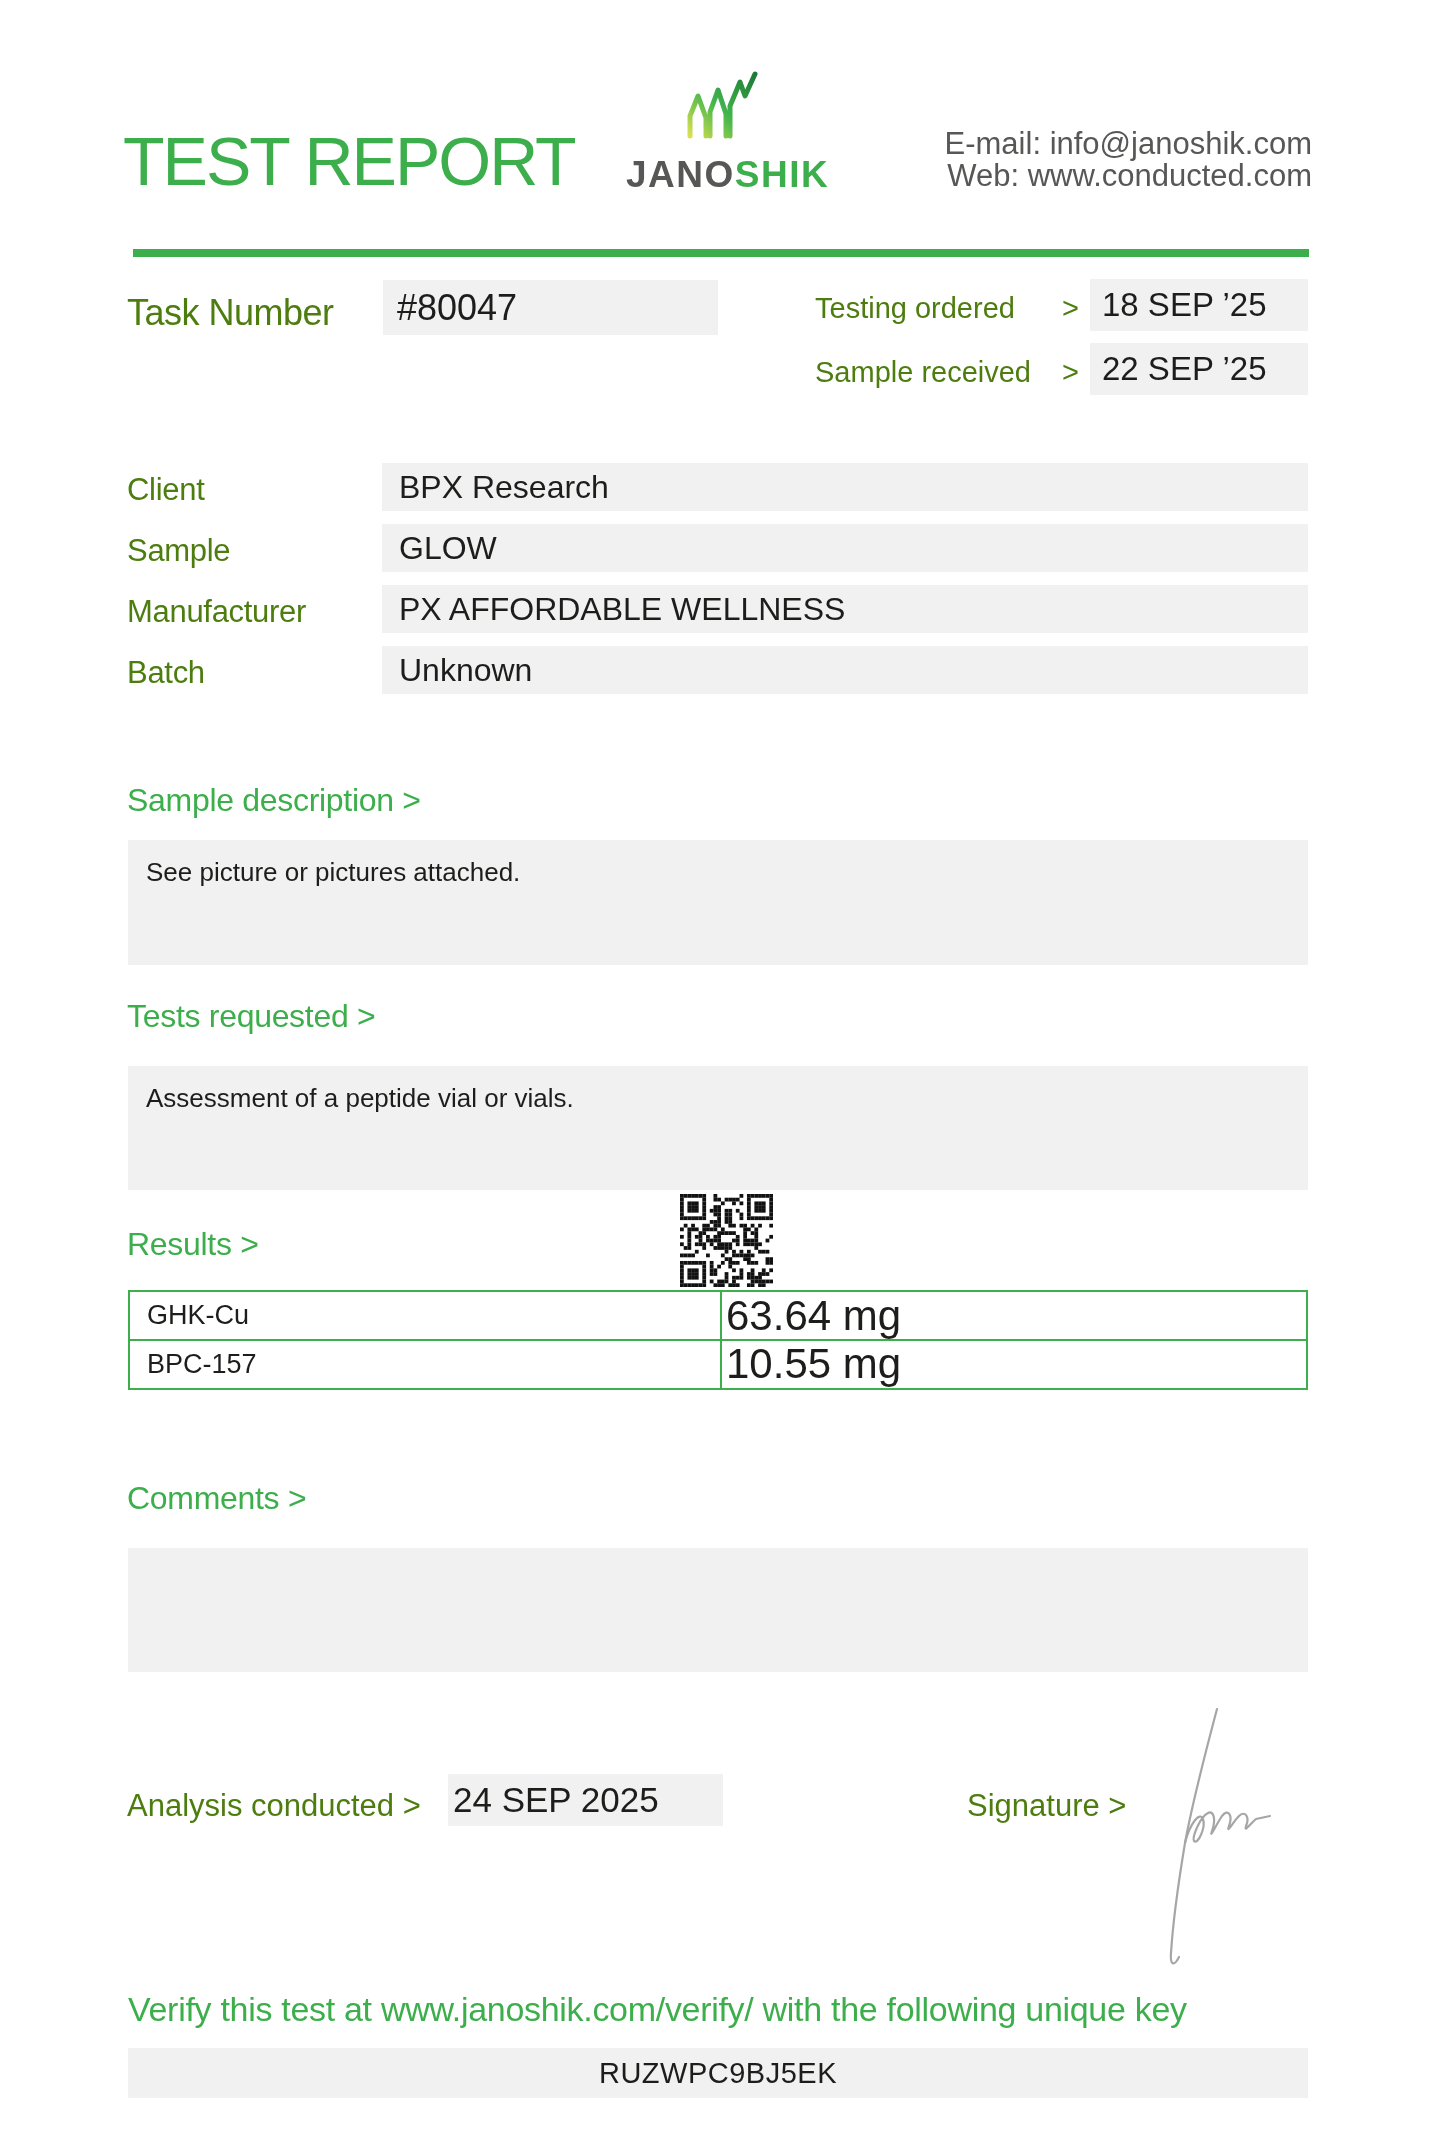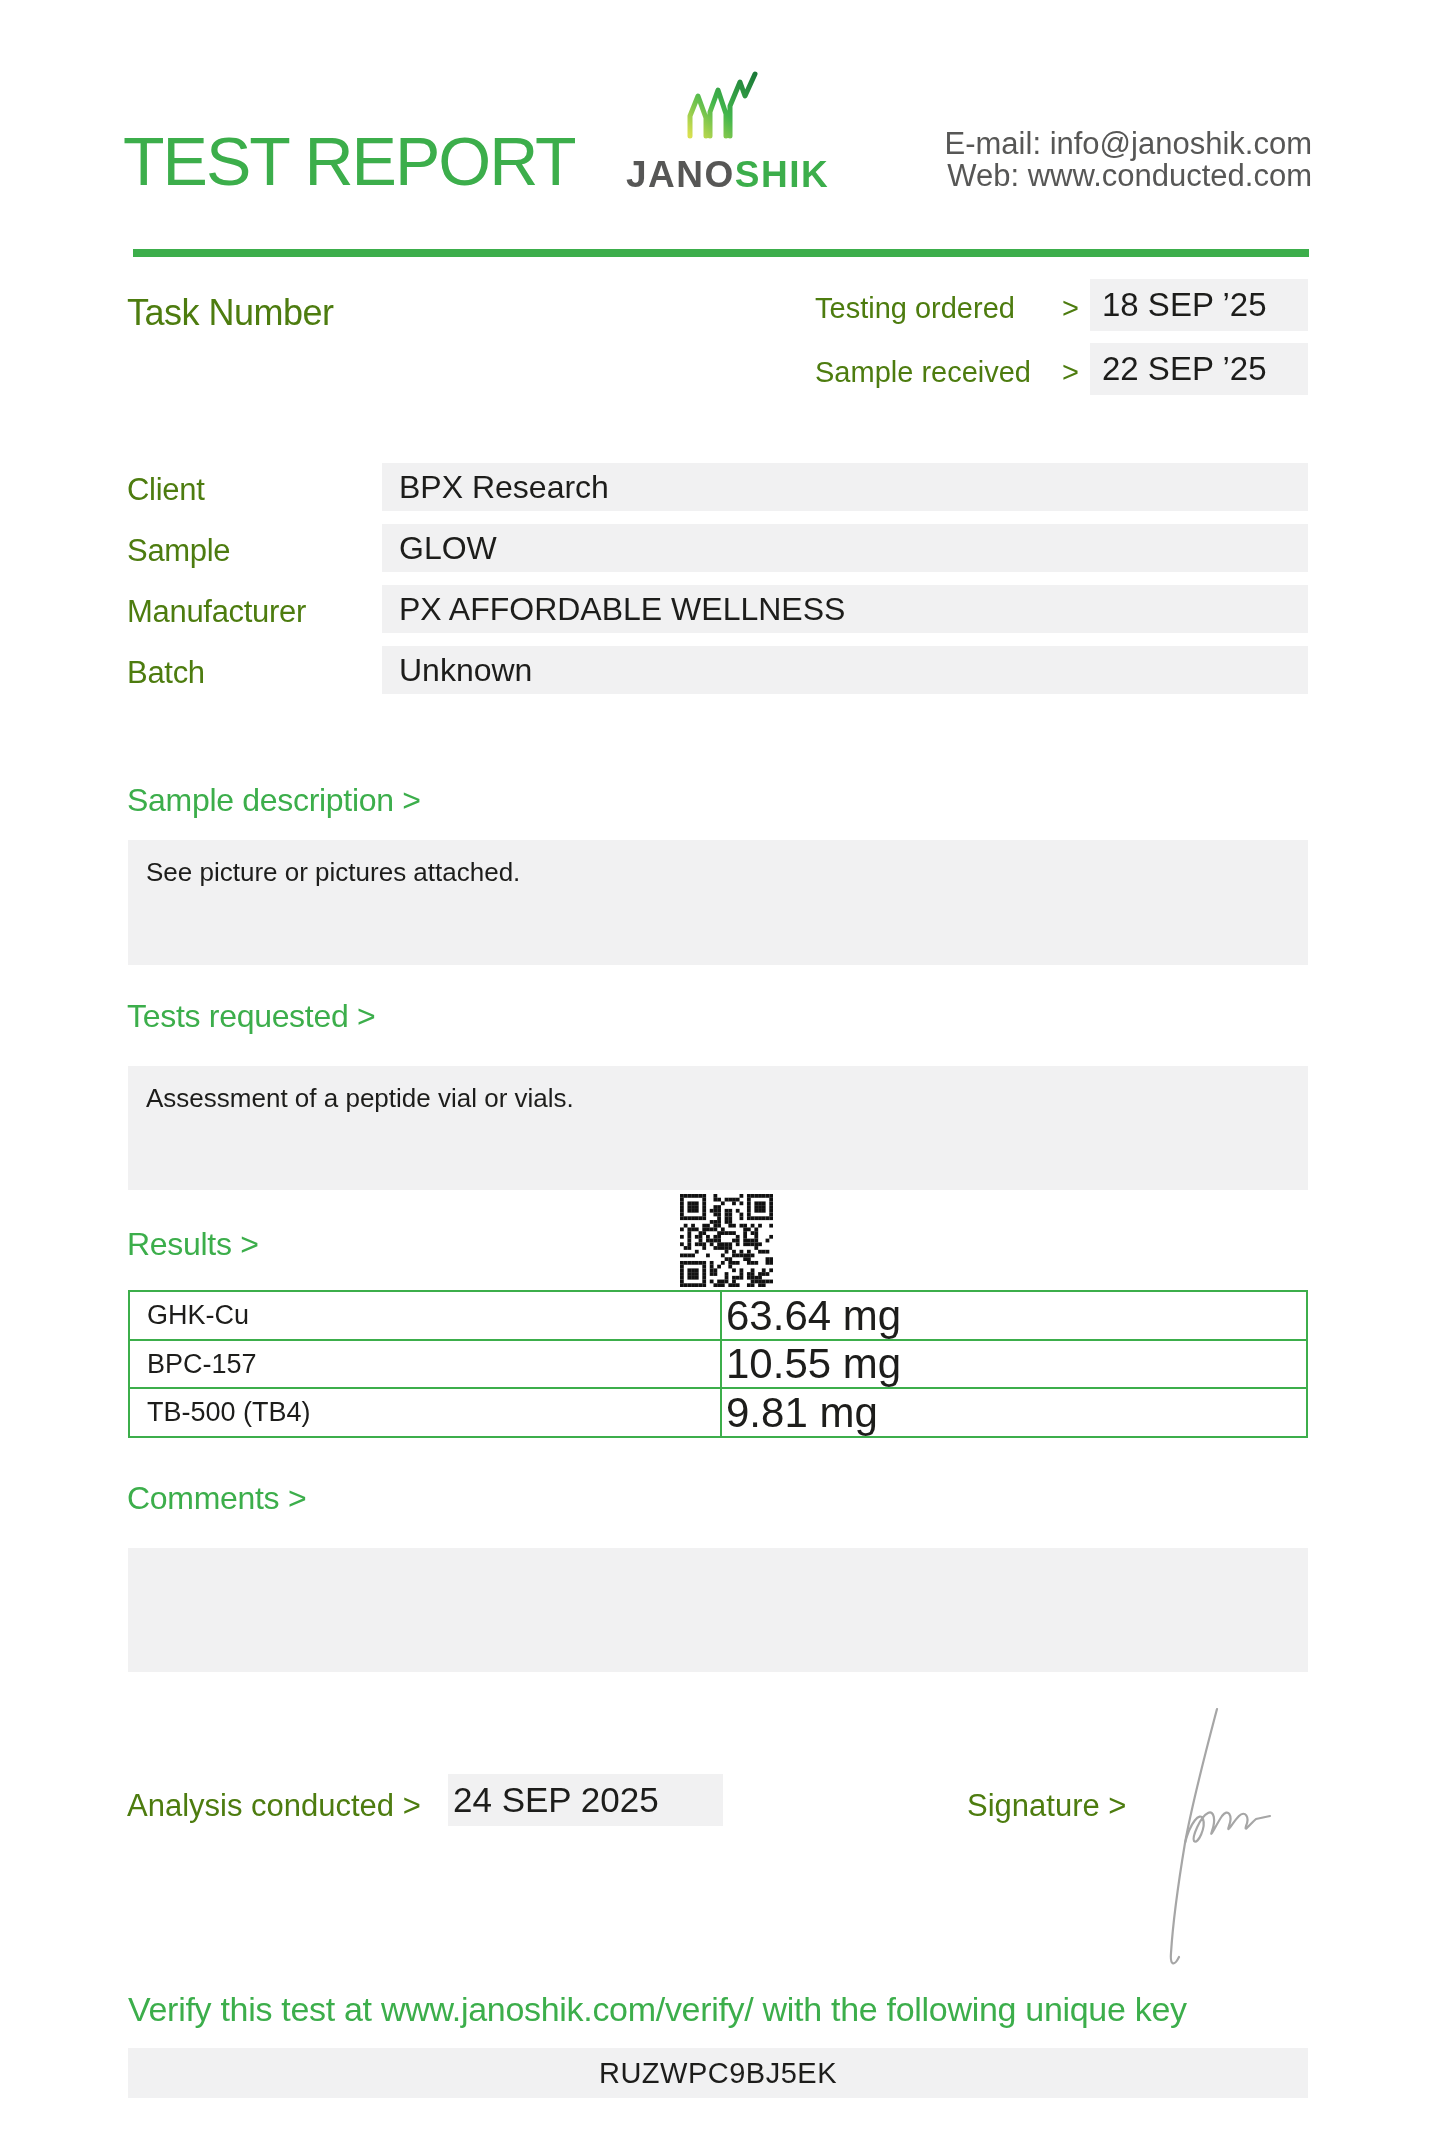--- a/index.html
+++ b/index.html
@@ -73,20 +73,21 @@
     </div>
     <div>
       <span>Web:</span>
       <span>www.conducted.com</span>
     </div>
   </div>
 
   <div class="abs rule"></div>
 
   <div class="abs glabel task-label">Task Number</div>
+  <div class="abs task-box">#80047</div>
 
   <div class="abs glabel date-label" style="top:292px;">
     <span>Testing ordered</span>
     <span>&gt;</span>
   </div>
   <div class="abs date-box" style="top:279px;">18 SEP ’25</div>
 
   <div class="abs glabel date-label" style="top:356px;">
     <span>Sample received</span>
     <span>&gt;</span>
@@ -422,24 +423,20 @@
   <div class="abs sec-heading" style="top:1226px;">Results &gt;</div>
 
   <div class="abs res-row" style="top:1290px;">
     <div class="res-cell-name">GHK-Cu</div>
     <div class="res-cell-val">63.64 mg</div>
   </div>
   <div class="abs res-row" style="top:1338.5px;">
     <div class="res-cell-name">BPC-157</div>
     <div class="res-cell-val">10.55 mg</div>
   </div>
-  <div class="abs res-row" style="top:1387px;">
-    <div class="res-cell-name">TB-500 (TB4)</div>
-    <div class="res-cell-val">9.81 mg</div>
-  </div>
 
   <div class="abs sec-heading" style="top:1480px;">Comments &gt;</div>
   <div class="abs sec-box" style="top:1548px;height:124px;">
     <span></span>
   </div>
 
   <div class="abs glabel analysis-label">Analysis conducted &gt;</div>
   <div class="abs analysis-box">24 SEP 2025</div>
   <div class="abs glabel signature-label">Signature &gt;</div>
 

